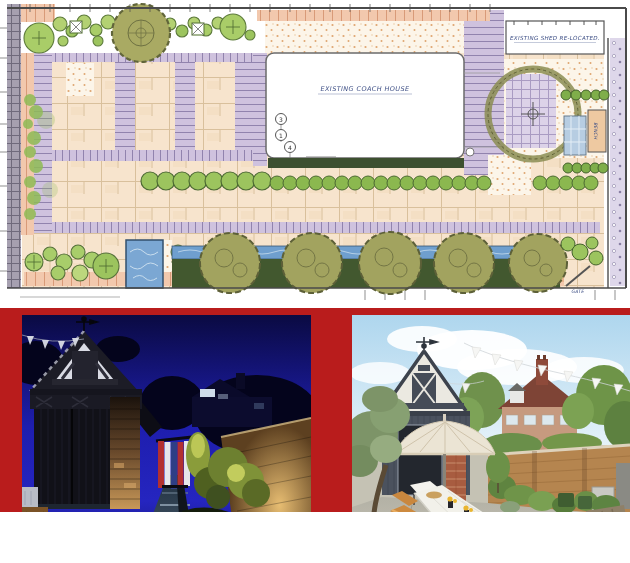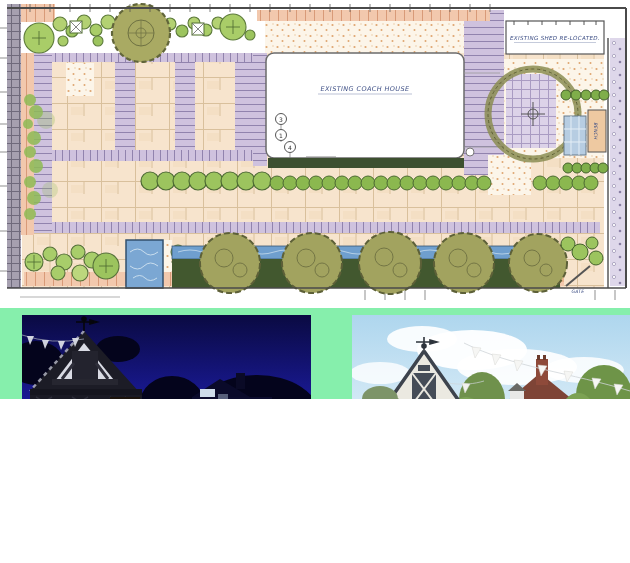--- a/index.html
+++ b/index.html
@@ -1,16 +1,16 @@
 <!DOCTYPE html>
 <html><head>
 <meta charset="utf-8">
 <style>
   html,body{margin:0;padding:0;background:#ffffff;}
-  .stage{position:relative;width:630px;height:399px;background:#86efac;overflow:hidden;
+  .stage{position:relative;width:630px;height:512px;background:#b91c1c;overflow:hidden;
          font-family:"DejaVu Sans",sans-serif;}
   .plan-wrap{position:absolute;left:0;top:0;width:630px;height:308px;}
   .photo{position:absolute;top:315px;height:248px;overflow:hidden;}
   .photo.night{left:22px;width:289px;}
   .photo.day{left:352px;width:278px;}
   svg{display:block;}
   .ink{font-family:"DejaVu Sans",sans-serif;font-style:italic;fill:#3f5086;}
   .lbl-main{font-size:6.5px;letter-spacing:.4px;}
   .lbl-shed{font-size:5.6px;letter-spacing:.3px;}
   .lbl-tiny{font-size:4.6px;letter-spacing:.2px;}

